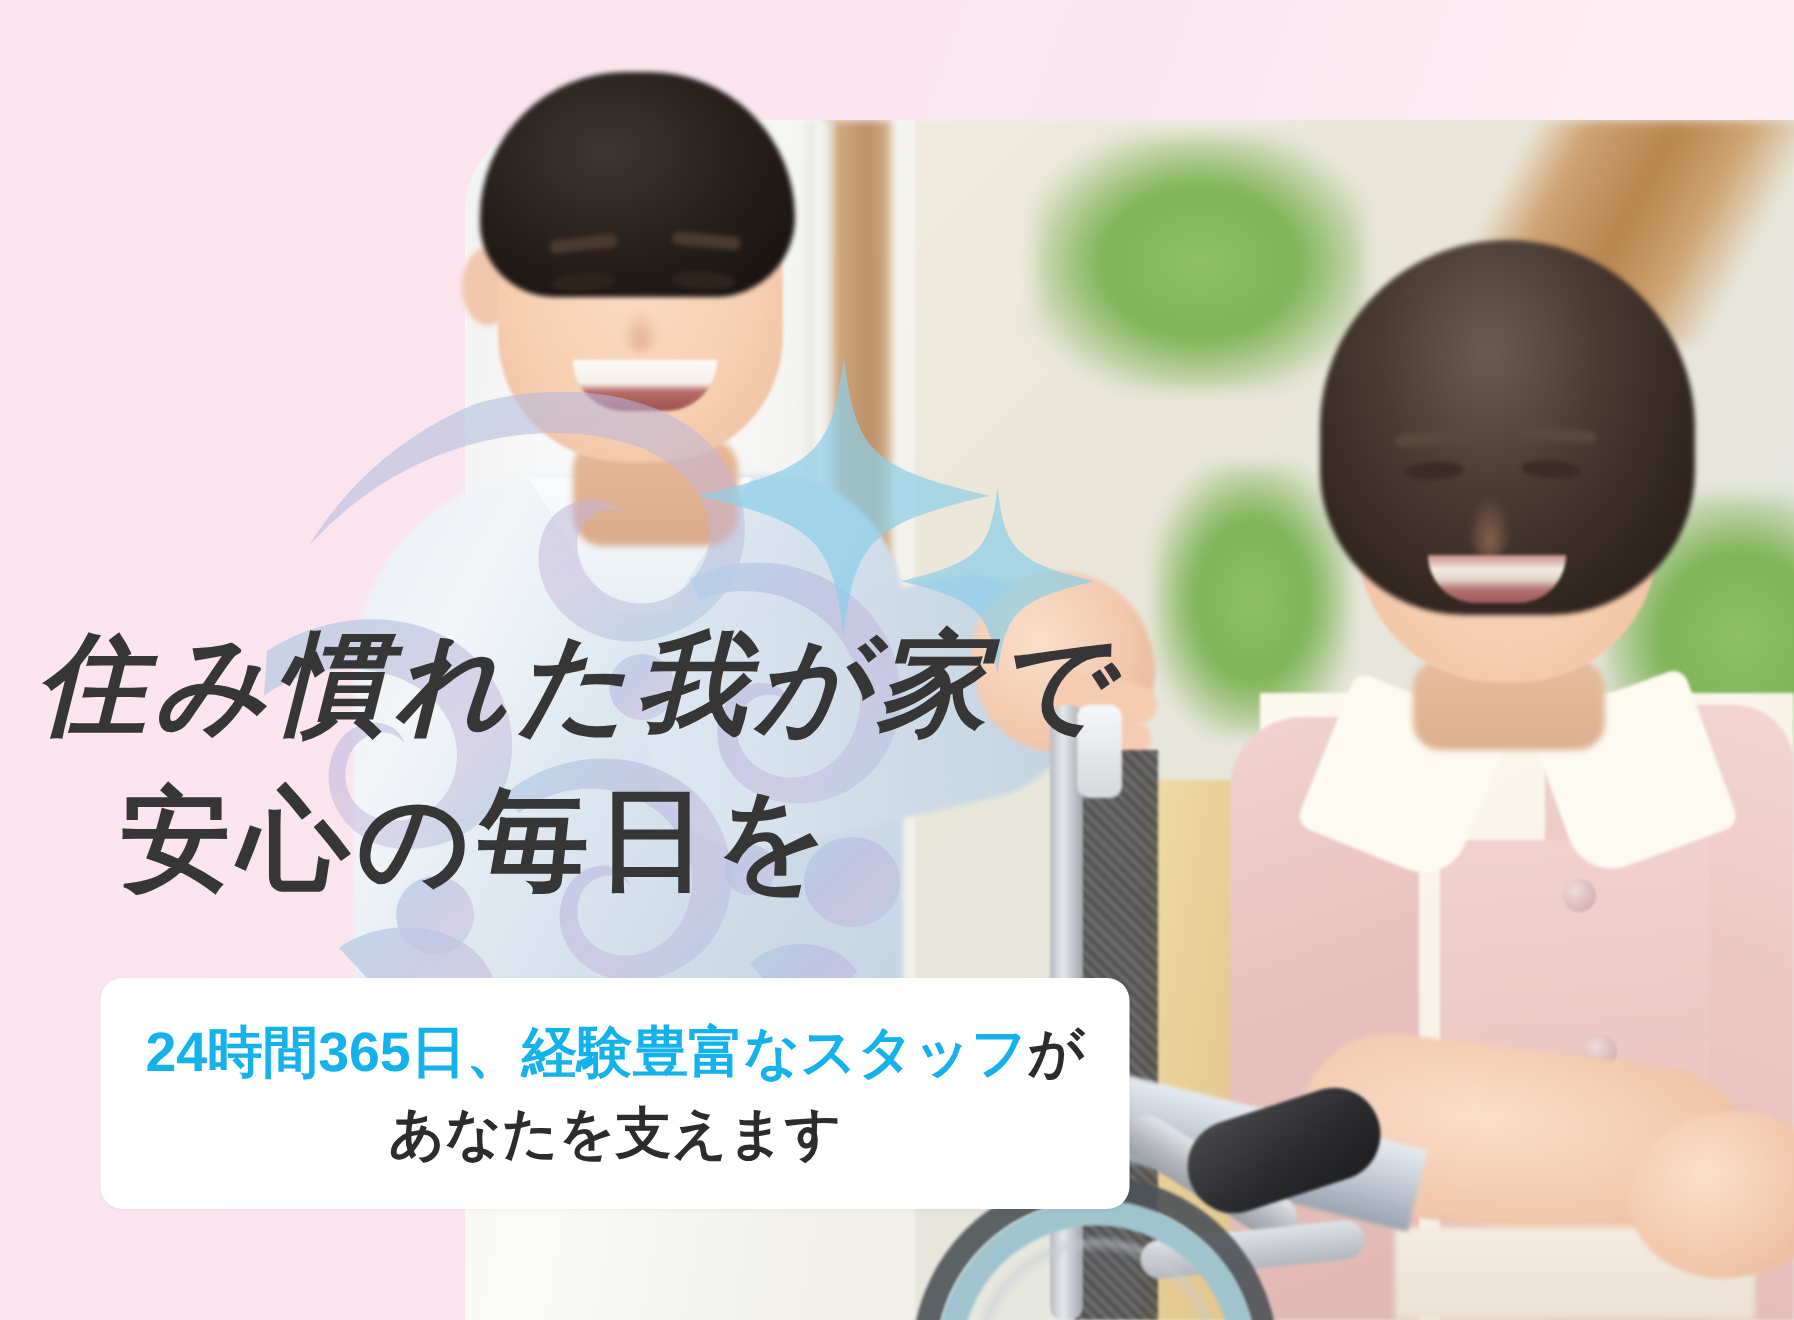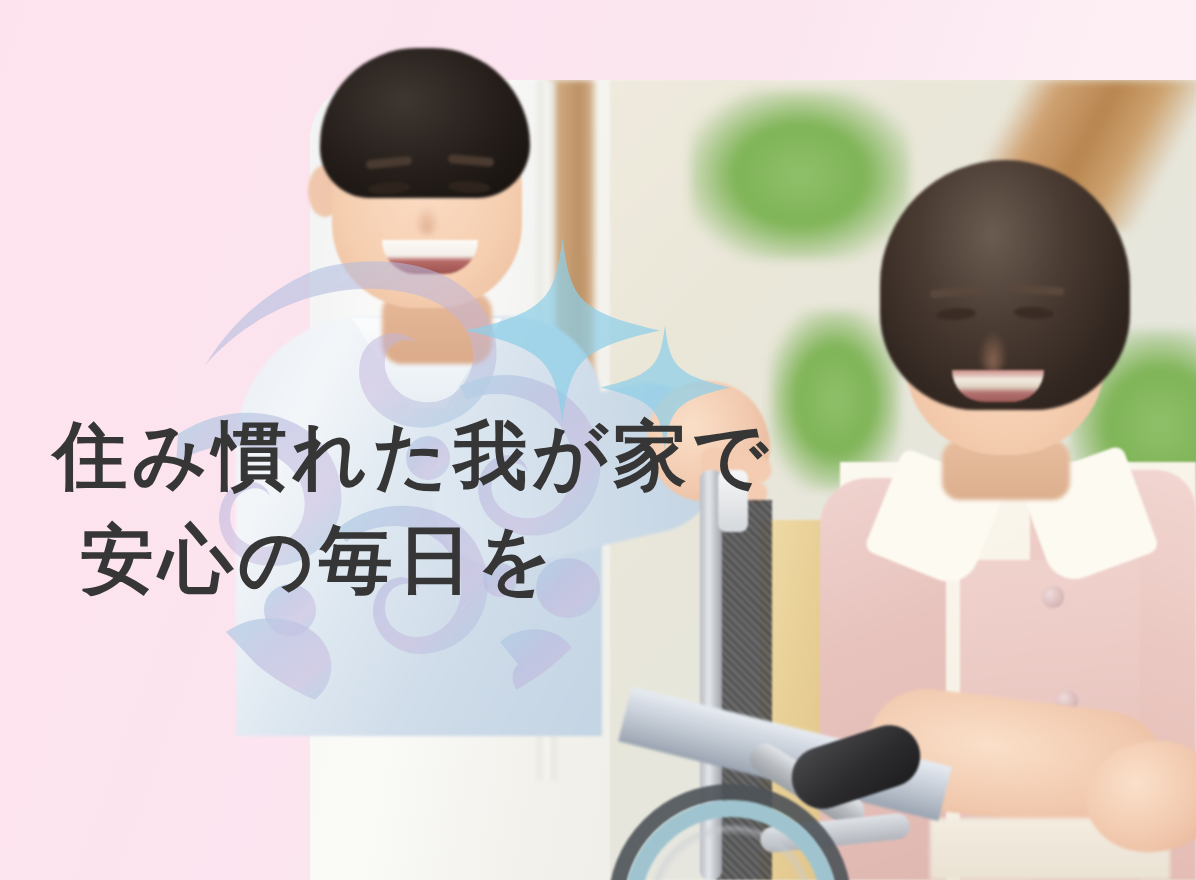--- a/index.html
+++ b/index.html
@@ -302,21 +302,21 @@
     z-index:6;pointer-events:none;
   }
   .hl-line{
     color:#363636;
     font-size:74px;
     line-height:104px;
     font-weight:700;
     letter-spacing:5px;
     white-space:nowrap;
   }
-  .hl-1{padding-left:53px;}
+  .hl-1{padding-left:24px;font-style:italic;}
   .hl-2{padding-left:80px;}
 
   
   .sub-card{
     position:absolute;left:67px;top:652px;
     width:686px;height:154px;
     background:#ffffff;
     border-radius:15px;
     z-index:7;
     display:flex;flex-direction:column;
@@ -460,14 +460,20 @@
       <path d="M65 0 C70 41 76 50 130 63 C76 76 70 85 65 126
                C60 85 54 76 0 63 C54 50 60 41 65 0 Z" fill="#8ecfe8" fill-opacity="0.72"></path>
     </svg>
   </div>
 
   <div class="headline">
     <div class="hl-line hl-1">住み慣れた我が家で</div>
     <div class="hl-line hl-2">安心の毎日を</div>
   </div>
 
+  <div class="sub-card">
+    <div class="sub-line">
+      <span class="sub-accent">24時間365日、経験豊富なスタッフ</span><span class="sub-tail">が</span>
+    </div>
+    <div class="sub-line2">あなたを支えます</div>
+  </div>
 
 </div>
 
 </body></html>

